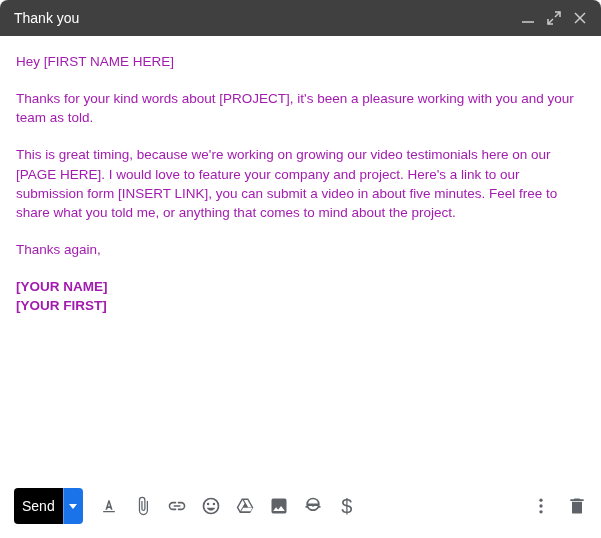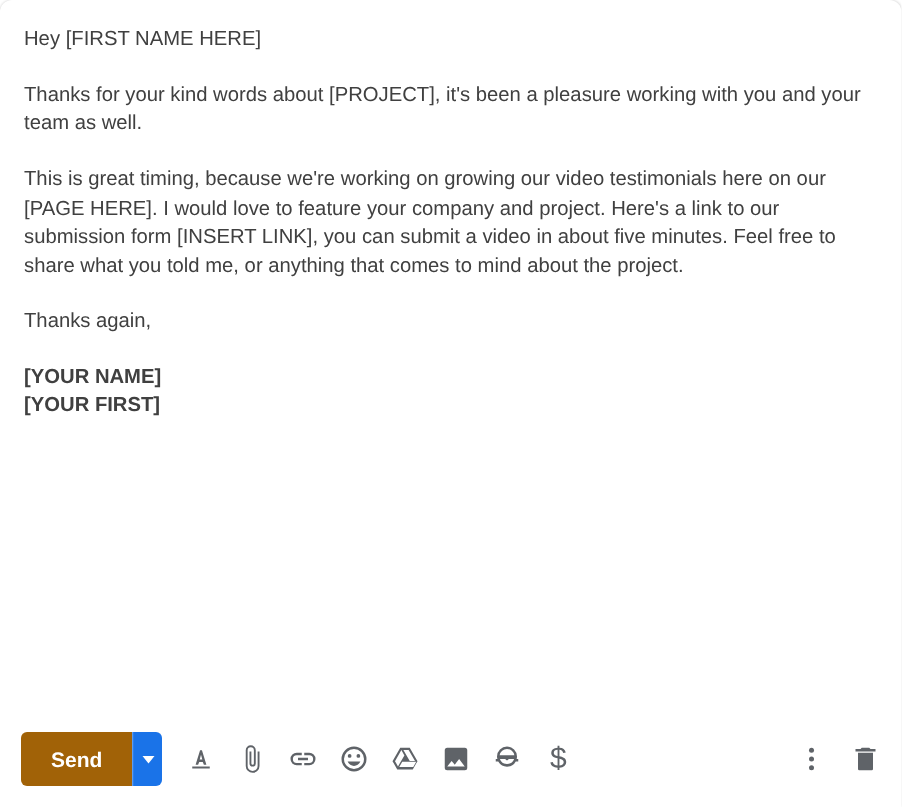--- a/index.html
+++ b/index.html
@@ -43,44 +43,44 @@
       align-items: center;
       justify-content: center;
       cursor: pointer;
       color: #ccc;
     }
     .win-icon svg { width: 100%; height: 100%; }
     .body-area {
       flex: 1;
       padding: 16px 16px 8px 16px;
       font-size: 13.5px;
-      color: #404040;
+      color: #a21caf;
       line-height: 1.42;
       overflow-y: auto;
     }
     .body-area p { margin-bottom: 18px; white-space: pre-wrap; }
     .body-area .sig-line { margin-bottom: 0; font-weight: bold; }
     .toolbar {
       display: flex;
       align-items: center;
       padding: 10px 14px 14px 14px;
       gap: 2px;
     }
     .send-group {
       display: flex;
       margin-right: 14px;
     }
     .send-btn {
-      background: #a16207;
+      background: #000000;
       color: #fff;
       border: none;
-      padding: 0 20px;
+      padding: 0 8px;
       height: 36px;
       font-size: 14px;
-      font-weight: 700;
+      font-weight: 400;
       border-radius: 4px 0 0 4px;
       cursor: pointer;
     }
     .send-more {
       background: #1a73e8;
       color: #fff;
       border: none;
       border-left: 1px solid rgba(255,255,255,0.3);
       width: 20px;
       height: 36px;
@@ -106,24 +106,48 @@
     }
     .tool-icon svg { width: 20px; height: 20px; display:block; }
     .spacer { flex: 1; }
     .right-icons { display: flex; align-items: center; gap: 16px; }
   </style>
 </head>
 <body>
 
 <div class="compose-window">
 
+  <div class="titlebar">
+    <span class="title-text">Thank you</span>
+    <div class="window-controls">
+      <span class="win-icon">
+        <svg viewBox="0 0 14 14">
+            <line x1="1" y1="11" x2="13" y2="11" stroke="currentColor" stroke-width="1.5"></line>
+          </svg>
+      </span>
+      <span class="win-icon">
+        <svg viewBox="0 0 14 14" fill="none" stroke="currentColor" stroke-width="1.5">
+          <polyline points="8,1 13,1 13,6"></polyline>
+          <polyline points="6,13 1,13 1,8"></polyline>
+          <line x1="13" y1="1" x2="8" y2="6"></line>
+          <line x1="1" y1="13" x2="6" y2="8"></line>
+        </svg>
+      </span>
+      <span class="win-icon">
+        <svg viewBox="0 0 14 14">
+            <line x1="2" y1="2" x2="12" y2="12" stroke="currentColor" stroke-width="1.5"></line>
+            <line x1="12" y1="2" x2="2" y2="12" stroke="currentColor" stroke-width="1.5"></line>
+          </svg>
+      </span>
+    </div>
+  </div>
 
   <div class="body-area">
     <p>Hey [FIRST NAME HERE]</p>
-    <p>Thanks for your kind words about [PROJECT], it's been a pleasure working with you and your team as well.</p>
+    <p>Thanks for your kind words about [PROJECT], it's been a pleasure working with you and your team as told.</p>
     <p>This is great timing, because we're working on growing our video testimonials here on our [PAGE HERE]. I would love to feature your company and project. Here's a link to our submission form [INSERT LINK], you can submit a video in about five minutes. Feel free to share what you told me, or anything that comes to mind about the project.</p>
     <p>Thanks again,</p>
     <p class="sig-line">[YOUR NAME]</p>
     <p class="sig-line">[YOUR FIRST]</p>
   </div>
 
   <div class="toolbar">
     <div class="send-group">
       <button class="send-btn">Send</button>
       <button class="send-more">

